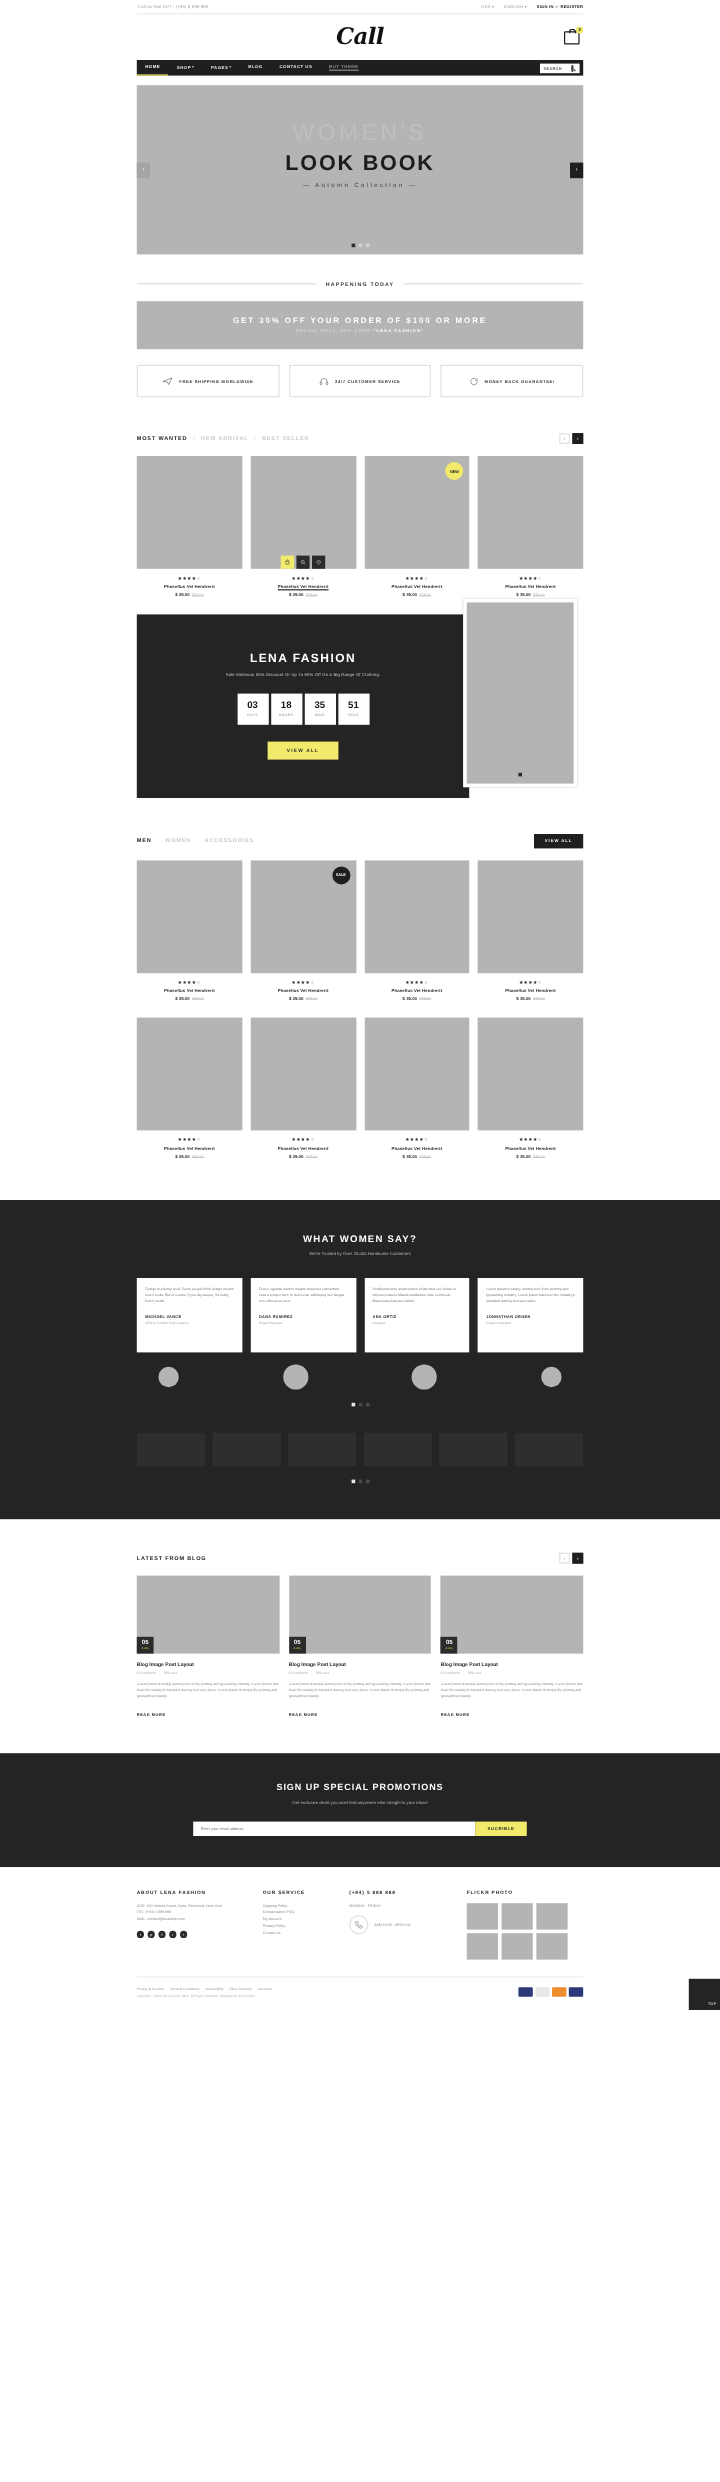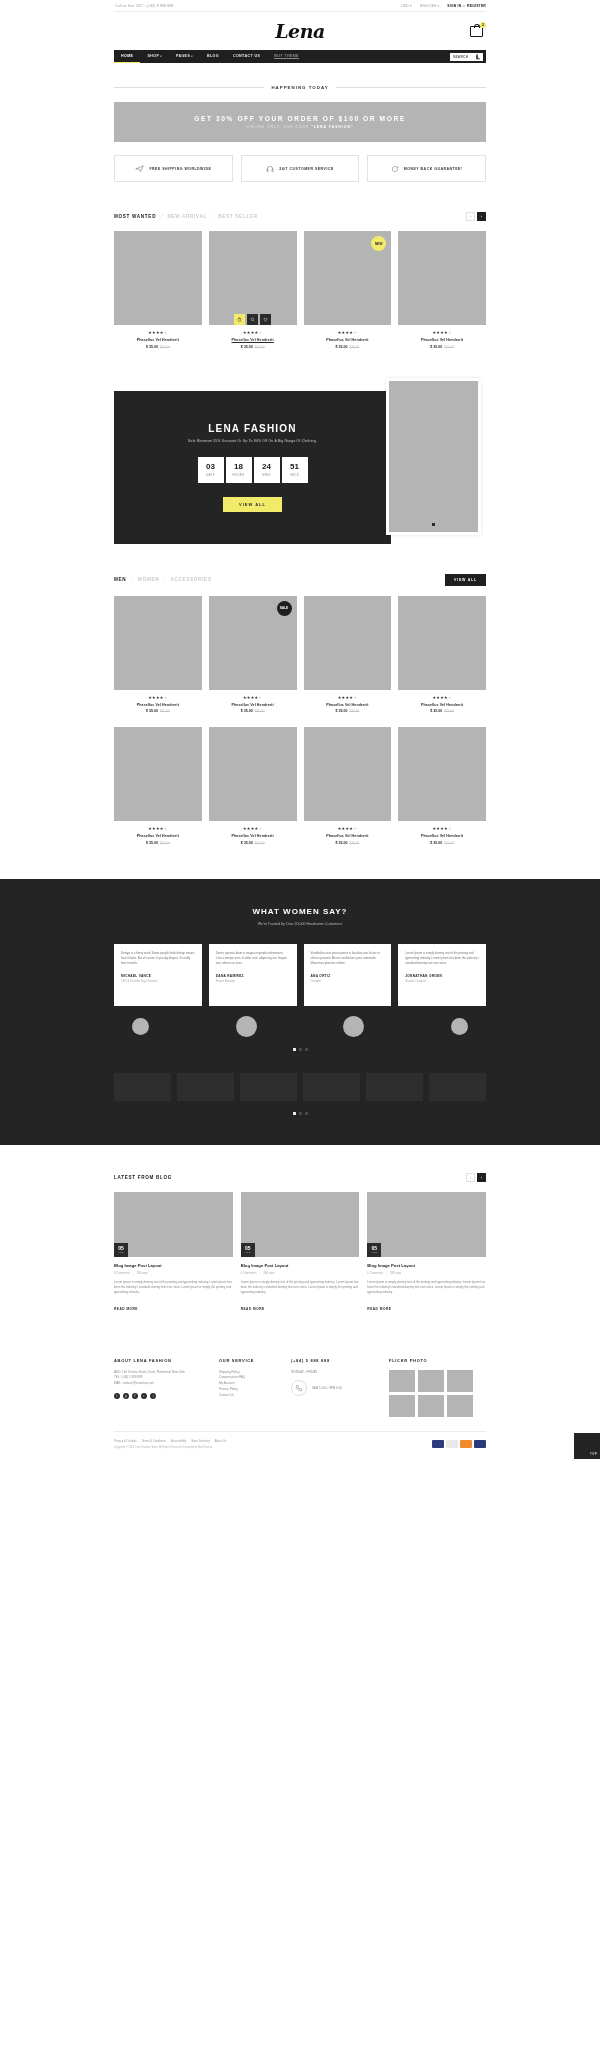--- a/index.html
+++ b/index.html
@@ -108,21 +108,21 @@
   .hicon.y { background:#f2ea6a; }
   .pinfo { text-align:center; padding-top:5px; }
   .stars { font-size:4px; letter-spacing:.3px; color:#2b2b2b; }
   .stars i { font-style:normal; color:#d8d8d8; }
   .pname { font-size:3.6px; font-weight:bold; color:#2b2b2b; margin-top:3px; letter-spacing:.1px; }
   .pname.u { text-decoration:underline; }
   .pprice { font-size:3.6px; font-weight:bold; color:#2b2b2b; margin-top:2.5px; }
   .pprice s { color:#c2c2c2; font-weight:normal; font-size:3.2px; margin-left:2px; }
 
   
-  .cdwrap { position:relative; margin-top:42px; height:153px; }
+  .cdwrap { position:relative; margin-top:14px; height:153px; }
   .cdbox { position:absolute; left:0; top:0; width:277px; height:153px; background:#242424;
            display:flex; flex-direction:column; align-items:center; justify-content:center; }
   .cdbox h2 { color:#fff; font-size:10px; font-weight:bold; letter-spacing:1.2px; }
   .cdbox .sub { color:#d0d0d0; font-size:3.4px; margin-top:5px; letter-spacing:.2px; }
   .timers { display:flex; gap:2px; margin-top:14px; }
   .timer { width:26px; height:26px; background:#fff; display:flex; flex-direction:column;
            align-items:center; justify-content:center; }
   .timer b { font-size:8px; color:#1a1a1a; line-height:1; }
   .timer span { font-size:2.8px; color:#888; letter-spacing:.4px; margin-top:2px; }
   .viewall-y { margin-top:14px; background:#f2ea6a; color:#2a2a2a; font-size:4px;
@@ -230,21 +230,21 @@
           <span class="bold-dark">SIGN IN</span>
           <span>or</span>
           <span class="bold-dark">REGISTER</span>
         </span>
       </div>
     </div>
   </div>
 
   <div class="container">
     <div class="logorow">
-      <div class="logo">Lena</div>
+      <div class="logo">Call</div>
       <div class="cart">
         <div class="handle"></div>
         <div class="bag"></div>
         <div class="count">2</div>
       </div>
     </div>
   </div>
 
   <div class="container">
     <div class="navbar">
@@ -256,20 +256,34 @@
         <a href="#"><span>CONTACT US</span></a>
         <a href="#" class="buy"><span>BUY THEME</span></a>
       </div>
       <div class="searchbox">
         <span>SEARCH</span>
         <span class="mag"><span class="c"></span><span class="h"></span></span>
       </div>
     </div>
   </div>
 
+  <div class="container">
+    <div class="hero">
+      <div class="womens">WOMEN'S</div>
+      <div class="lookbook">LOOK BOOK</div>
+      <div class="autumn">— Autumn Collection —</div>
+      <div class="arrow l">‹</div>
+      <div class="arrow r">›</div>
+      <div class="dots">
+        <span class="dot on"></span>
+        <span class="dot"></span>
+        <span class="dot"></span>
+      </div>
+    </div>
+  </div>
 
   <div class="container">
     <div class="divider-title">
       <span class="ln"></span>
       <span>HAPPENING TODAY</span>
       <span class="ln"></span>
     </div>
     <div class="promo">
       <h3>GET 30% OFF YOUR ORDER OF $100 OR MORE</h3>
       <p>
@@ -380,21 +394,21 @@
         <div class="timers">
           <div class="timer">
             <b>03</b>
               <span>DAYS</span>
           </div>
           <div class="timer">
             <b>18</b>
               <span>HOURS</span>
           </div>
           <div class="timer">
-            <b>24</b>
+            <b>35</b>
               <span>MINS</span>
           </div>
           <div class="timer">
             <b>51</b>
               <span>SECS</span>
           </div>
         </div>
         <div class="viewall-y">VIEW ALL</div>
       </div>
       <div class="cdimg">
@@ -592,20 +606,28 @@
           <div class="bmeta">
             <span>0 Comments</span><span class="s">|</span><span>286 view</span>
           </div>
           <div class="bexc">Lorem Ipsum is simply dummy text of the printing and typesetting industry. Lorem Ipsum has been the industry's standard dummy text ever since. Lorem Ipsum is simply the printing and typesetting industry.</div>
           <a class="bmore" href="#">READ MORE</a>
         </div>
       </div>
     </div>
   </div>
 
+  <div class="news">
+    <h2>SIGN UP SPECIAL PROMOTIONS</h2>
+    <p>Get exclusive deals you wont find anywhere else straight to your inbox!</p>
+    <div class="newsform">
+      <input type="text" placeholder="Enter your email address" style="">
+      <button>SUCRIBLE</button>
+    </div>
+  </div>
 
   <div class="footwrap">
     <div class="footer">
       <div class="container">
         <div class="fcols">
           <div class="fcol c1">
             <div class="fh">ABOUT LENA FASHION</div>
             <div class="fline">ADD: 160 Victoria Street, Suite, Richmond, New York</div>
             <div class="fline">TEL: (+84) 1 888 888</div>
             <div class="fline">MAIL: contact@lenashop.com</div>

